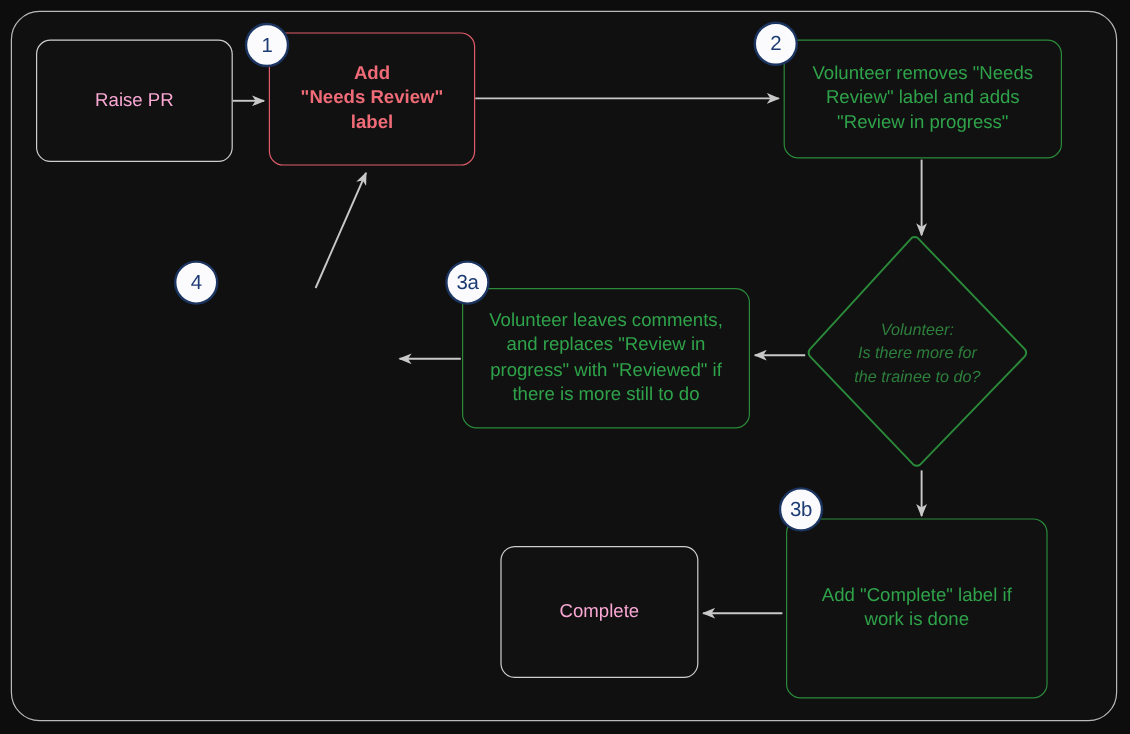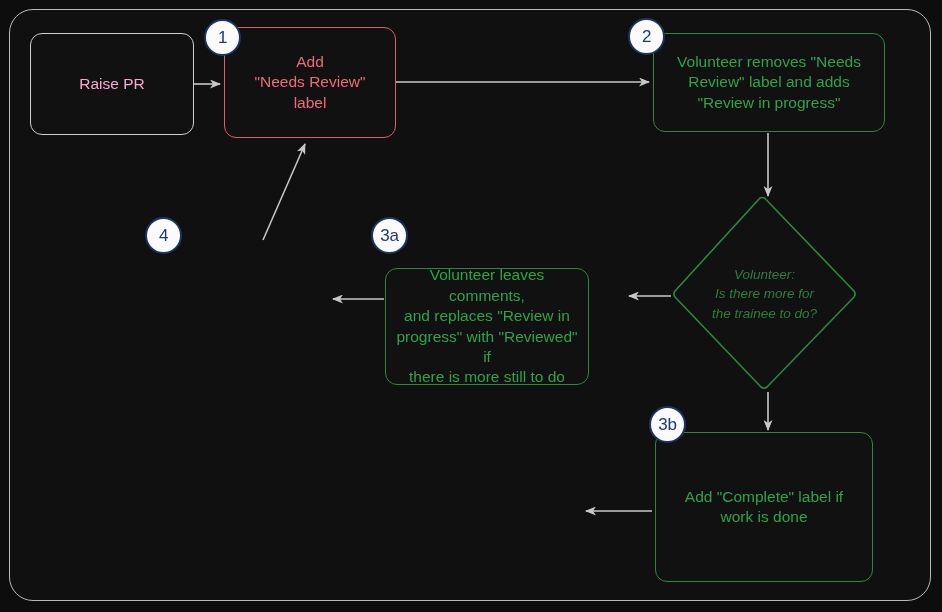--- a/index.html
+++ b/index.html
@@ -166,21 +166,21 @@
 
     <g>
       <path d="M764.5,198 L854,291 A5,5 0 0 1 854,297 L767,387 A5,5 0 0 1 761,387 L675,297 A5,5 0 0 1 675,291 L760,198 A5,5 0 0 1 764.5,198 Z" fill="#111111" stroke="#2a8a3a" stroke-width="1.6" stroke-linejoin="round"></path>
     </g>
   </svg>
 
   <div class="node plain" style="left:30px; top:33px; width:164px; height:102px;">
     <span>Raise PR</span>
   </div>
 
-  <div class="node red" style="left:224px; top:27px; width:172px; height:111px;">
+  <div class="node red" style="left:224px; top:27px; width:172px; height:111px;font-weight:bold;">
     <span>Add
 "Needs Review"
 label</span>
   </div>
   <div class="badge" style="left:204px; top:19px;">
     <span>1</span>
   </div>
 
   <div class="node green" style="left:653px; top:33px; width:232px; height:99px;">
     <span>Volunteer removes "Needs
@@ -190,21 +190,21 @@
   <div class="badge" style="left:628px; top:18px;">
     <span>2</span>
   </div>
 
   <div id="diamond-wrap">
     <div id="diamond-label">Volunteer:
 Is there more for
 the trainee to do?</div>
   </div>
 
-  <div class="node green" style="left:385px; top:240px; width:204px; height:117px;margin-top:28px;">
+  <div class="node green" style="left:385px; top:240px; width:240px; height:117px;">
     <span>Volunteer leaves comments,
 and replaces "Review in
 progress" with "Reviewed" if
 there is more still to do</span>
   </div>
   <div class="badge" style="left:371px; top:217px;">
     <span>3a</span>
   </div>
 
   <div class="badge" style="left:145px; top:217px;">
@@ -212,15 +212,18 @@
   </div>
 
   <div class="node green" style="left:655px; top:432px; width:218px; height:150px;">
     <span>Add "Complete" label if
 work is done</span>
   </div>
   <div class="badge" style="left:649px; top:406px;align-items:center;">
     <span>3b</span>
   </div>
 
+  <div class="node plain" style="left:417px; top:455px; width:165px; height:110px;">
+    <span>Complete</span>
+  </div>
 
 
 </div>
 
 </body></html>

